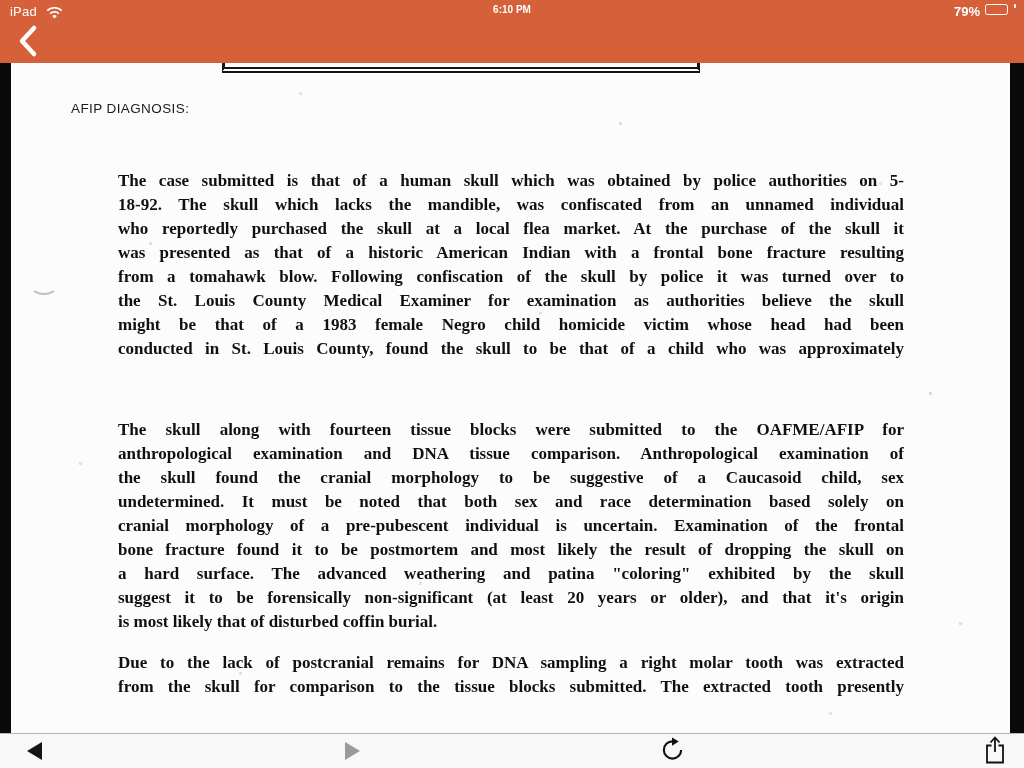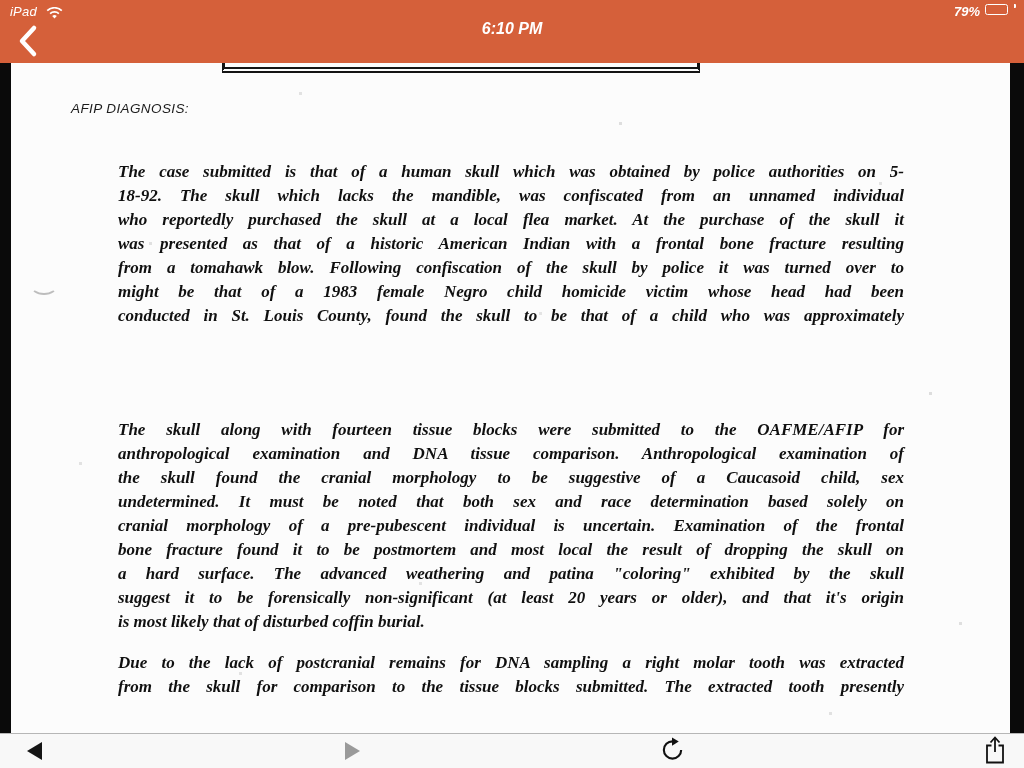--- a/index.html
+++ b/index.html
@@ -5,30 +5,30 @@
   :root{
     --orange:#d5603a;
     --edge-black:#0a0a0a;
     --toolbar-bg:#f8f8f8;
     --disabled:#9a9a9a;
     --ink:#101010;
   }
   *{margin:0;padding:0;box-sizing:border-box;}
   html,body{width:1024px;height:768px;overflow:hidden;background:#fff;
     font-family:"Liberation Sans",sans-serif;}
-  .stage{position:relative;width:1024px;height:608px;background:#22c55e;font-style:italic;}
+  .stage{position:relative;width:1024px;height:608px;background:#22c55e;}
 
   
   .header{position:absolute;left:0;top:0;width:1024px;height:63px;
     background:var(--orange);z-index:30;}
   .statusbar{position:absolute;left:0;top:0;width:100%;height:22px;color:#fff;}
   .carrier{position:absolute;left:10px;top:4px;font-size:13px;letter-spacing:.2px;}
   .wifi{position:absolute;left:46px;top:5px;}
-  .clock{position:absolute;left:0;right:0;top:20px;text-align:center;
-    font-size:16px;font-weight:bold;}
+  .clock{position:absolute;left:0;right:0;top:4px;text-align:center;
+    font-size:10px;font-weight:bold;}
   .batt-wrap{position:absolute;right:8px;top:4px;display:flex;gap:5px;}
   .batt-pct{font-size:13px;font-weight:bold;color:#fff;}
   .batt-body{position:relative;width:23px;height:11px;border:1px solid #fff;
     border-radius:2.5px;padding:1px;}
   .batt-fill{height:100%;background:#fff;border-radius:1px;}
   .batt-tip{width:2px;height:4px;background:#fff;border-radius:0 1px 1px 0;margin-left:1px;}
   .back-btn{position:absolute;left:8px;top:22px;width:40px;height:40px;
     display:flex;align-items:center;justify-content:center;cursor:pointer;background:none;border:none;}
 
   
@@ -101,36 +101,37 @@
     <div class="speckles"></div>
     <div class="edge-left"></div>
     <div class="edge-right"></div>
     <div class="scan-box"></div>
     <div class="arc-artifact"></div>
 
     <div class="doc-heading">AFIP DIAGNOSIS:</div>
 
     <div class="text-col" id="text-col">
 
-    <div class="para" style="top: 97px;">
+    <div class="para" style="top: 106px;">
           <div class="line">The case submitted is that of a human skull which was obtained by police authorities on 5-</div>
           <div class="line">18-92.  The skull which lacks the mandible, was confiscated from an unnamed individual</div>
           <div class="line">who reportedly purchased the skull at a local flea market.  At the purchase of the skull it</div>
           <div class="line">was presented as that of a historic American Indian with a frontal bone fracture resulting</div>
           <div class="line">from a tomahawk blow.  Following confiscation of the skull by police it was turned over to</div>
+          <div class="line">the St. Louis County Medical Examiner for examination as authorities believe the skull</div>
           <div class="line">might be that of a 1983 female Negro child  homicide victim whose head had been</div>
           <div class="line">conducted in St. Louis County, found the skull to be that of a child who was approximately</div>
         </div>
         <div class="para" style="top: 355px;">
           <div class="line">The skull along with fourteen tissue blocks were submitted to the OAFME/AFIP for</div>
           <div class="line">anthropological examination and DNA tissue comparison.  Anthropological examination of</div>
           <div class="line">the skull found the cranial morphology to be suggestive of a Caucasoid child, sex</div>
           <div class="line">undetermined.  It must be noted that both sex and race determination based solely on</div>
           <div class="line">cranial morphology of a pre-pubescent individual is uncertain.  Examination of the frontal</div>
-          <div class="line">bone fracture found it to be postmortem and most local the result of dropping the skull on</div>
+          <div class="line">bone fracture found it to be postmortem and most likely the result of dropping the skull on</div>
           <div class="line">a hard surface.  The advanced weathering and patina "coloring"  exhibited by the skull</div>
           <div class="line">suggest it to be forensically non-significant (at least 20 years or older), and that it's origin</div>
           <div class="line no-just">is most likely that of disturbed coffin burial.</div>
         </div>
         <div class="para" style="top: 588px;">
           <div class="line">Due to the lack of postcranial remains for DNA sampling a right molar tooth was extracted</div>
           <div class="line">from the skull for comparison to the tissue blocks submitted.  The extracted tooth presently</div>
         </div>
       </div>
   </div>

